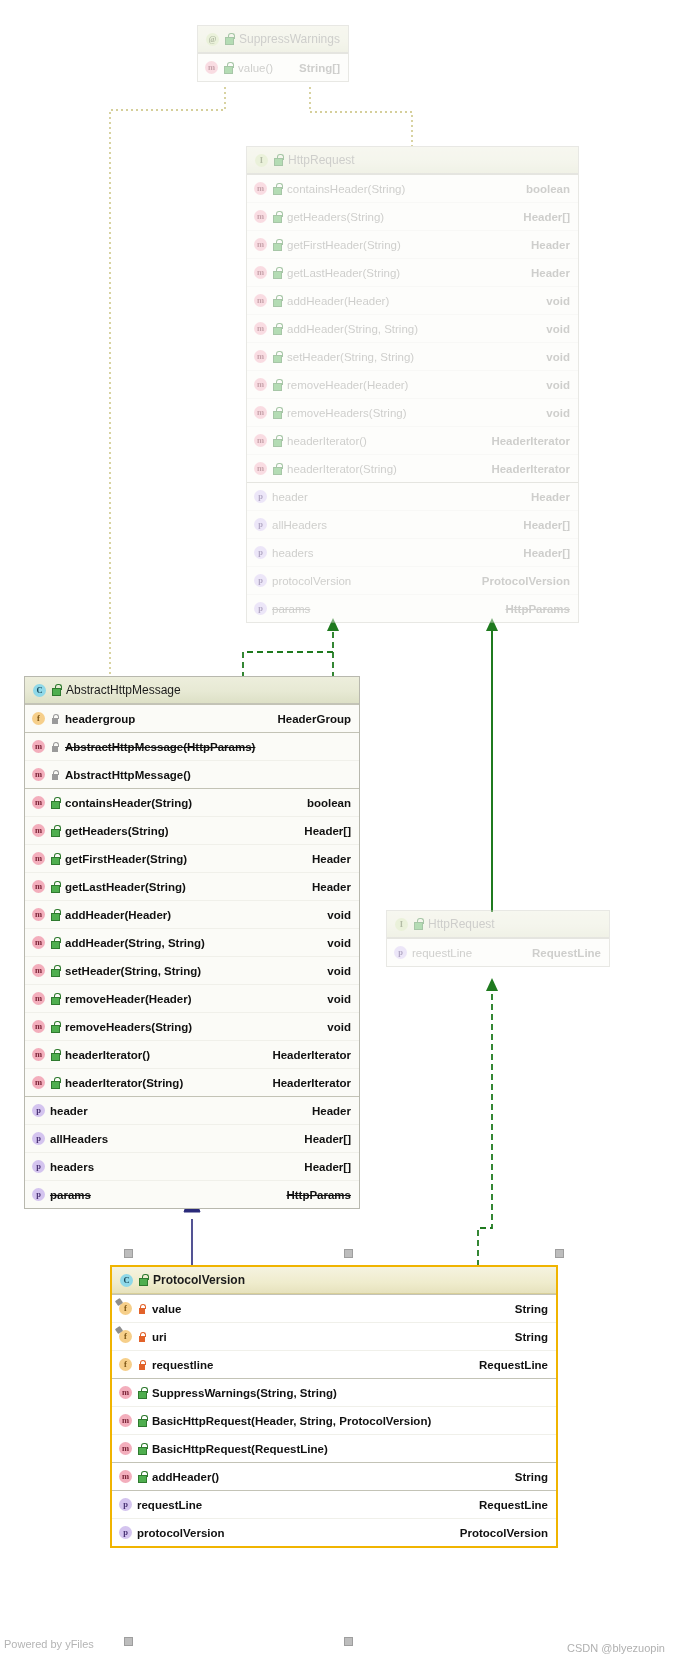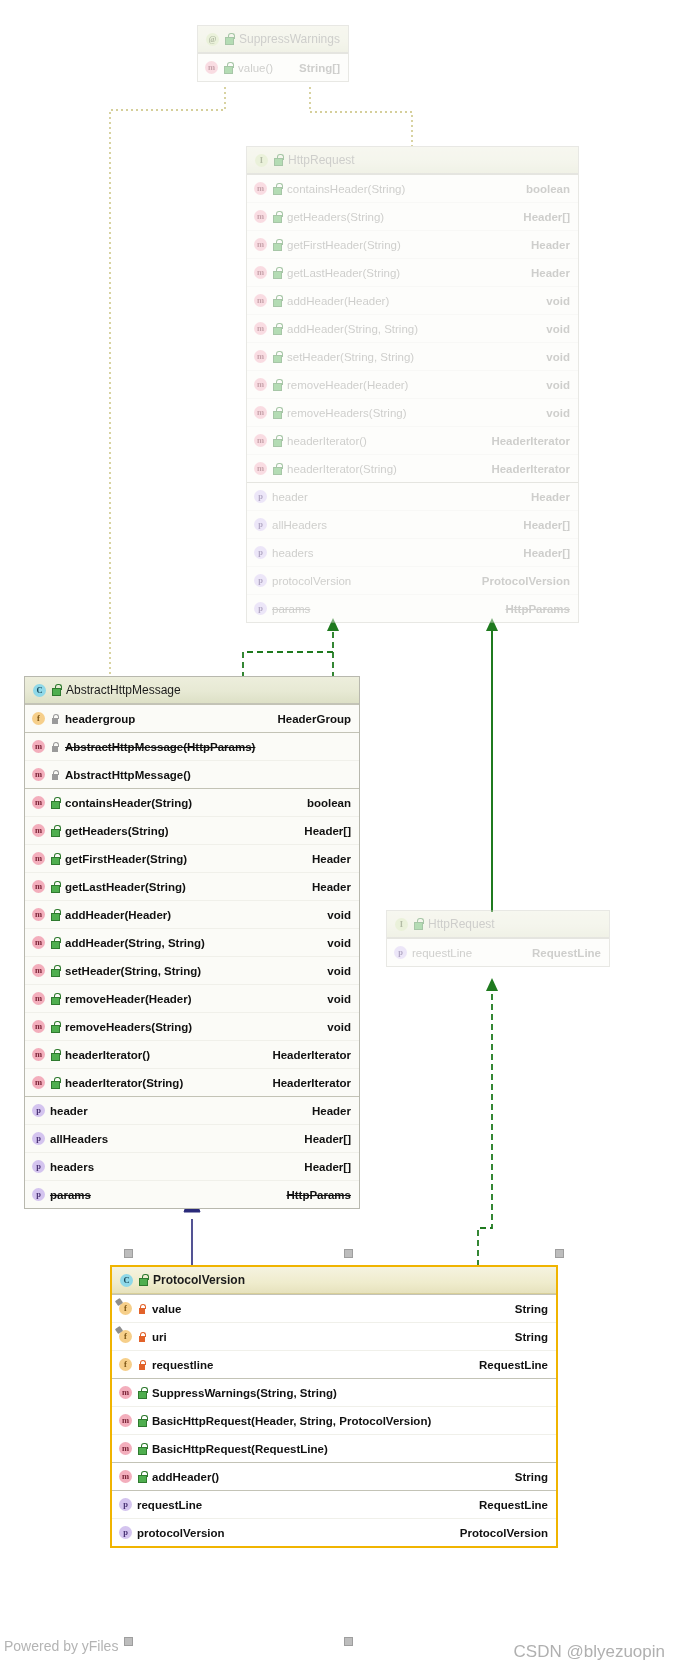--- a/index.html
+++ b/index.html
@@ -198,28 +198,28 @@
     width: 7px; height: 7px;
     background: #bdbdbd;
     border: 1px solid #9e9e9e;
   }
 
   
   .footer-left {
     position: absolute;
     left: 4px;
     top: 1638px;
-    font-size: 14px;
+    font-size: 11px;
     color: #b4b4b4;
   }
   .footer-right {
     position: absolute;
     right: 8px;
     top: 1642px;
-    font-size: 17px;
+    font-size: 11px;
     color: #b0b0b0;
   }
 </style>
 </head>
 <body>
 
 <svg id="connectors" viewBox="0 0 673 1666">
 
   <path d="M 225 87 L 225 110 L 110 110 L 110 676" fill="none" stroke="#c8c07a" stroke-width="1.4" stroke-dasharray="2,3"></path>
 

